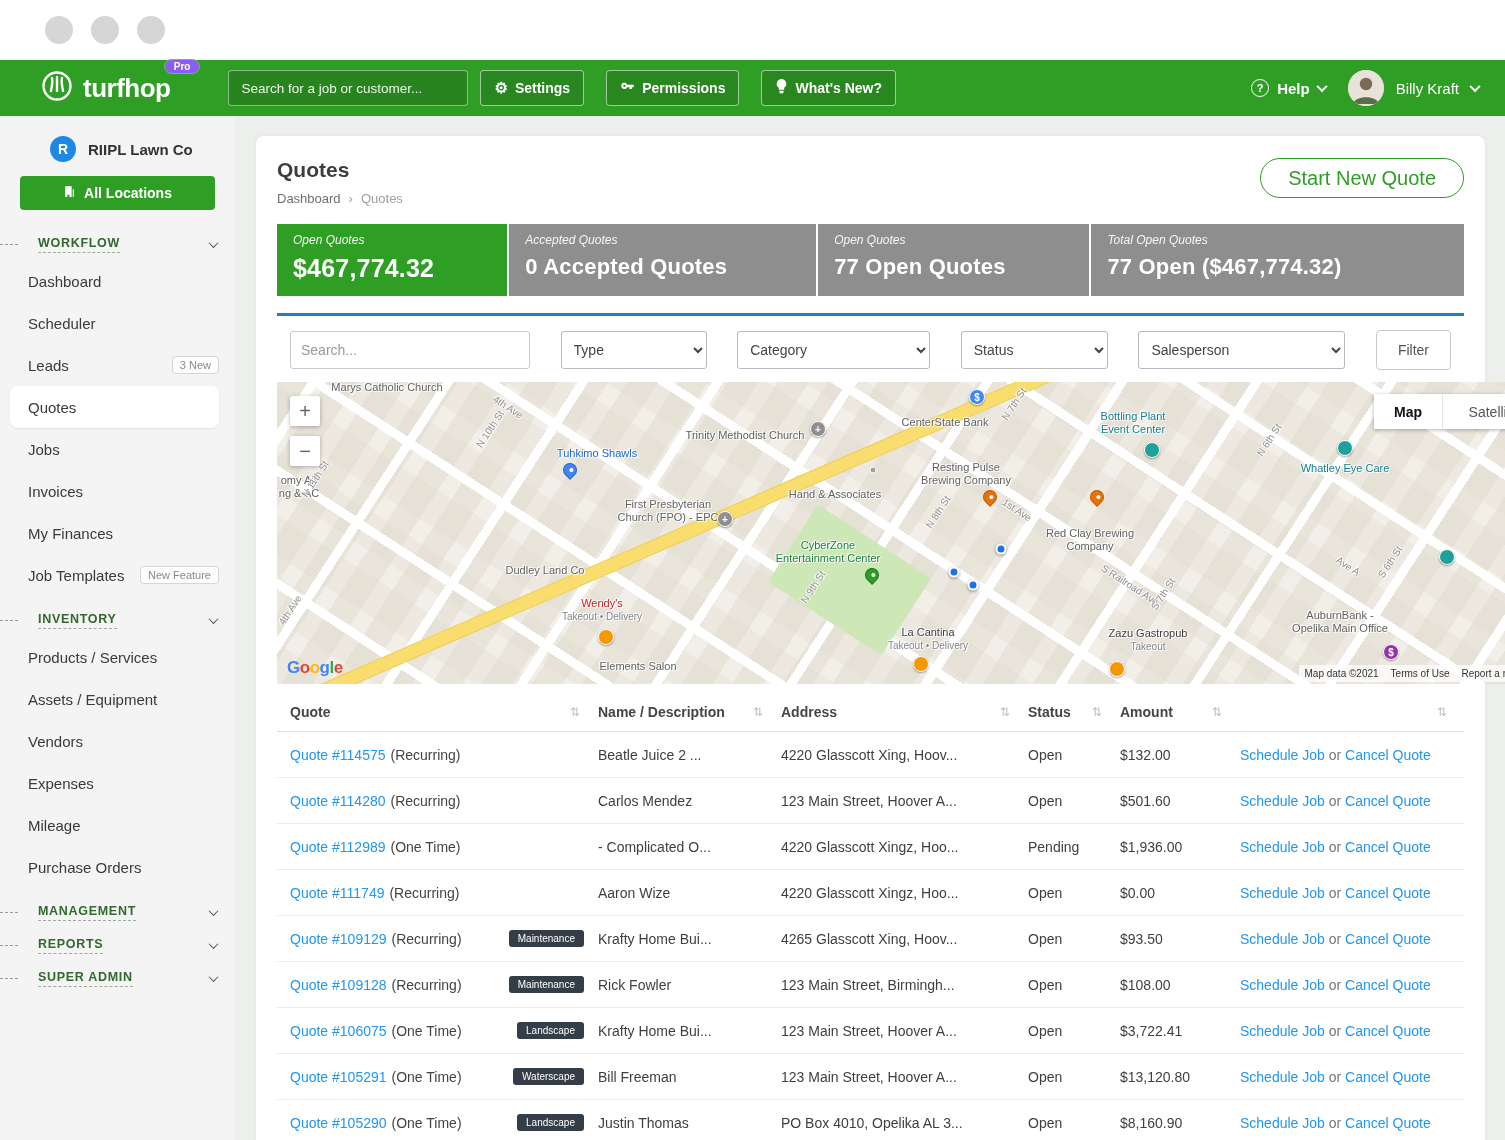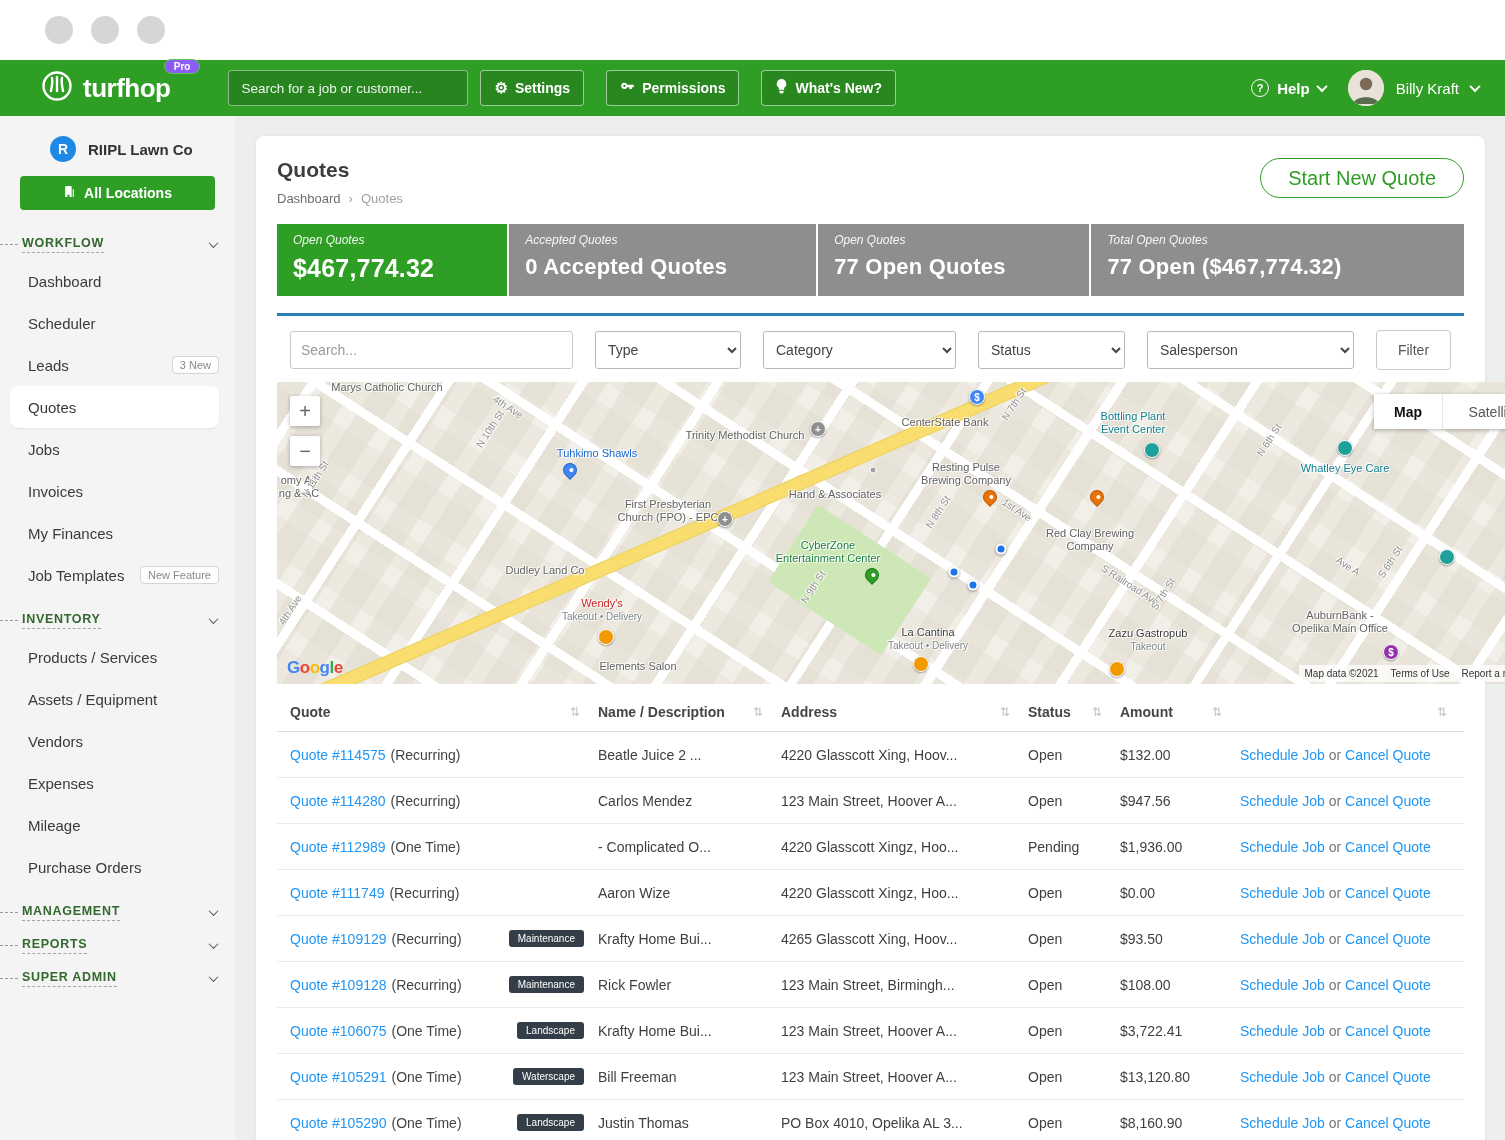--- a/index.html
+++ b/index.html
@@ -44,21 +44,21 @@
   .company-icon { width:26px; height:26px; border-radius:50%; background:#1e88e5; color:#fff; font-weight:bold;
                   font-size:14px; display:flex; align-items:center; justify-content:center; }
   .company-name { font-size:15px; color:#333; font-weight:bold; }
   .all-loc-btn { margin:14px 20px 0 20px; height:34px; width:195px; background:#2f9e24; color:#fff;
                  border:none; border-radius:4px; font-size:14px; font-weight:bold; display:flex;
                  align-items:center; justify-content:center; gap:8px; cursor:pointer;
                  font-family:"Liberation Sans", sans-serif; }
   .sb-sections { margin-top:26px; }
   .sb-sec { display:flex; align-items:center; margin:16px 0 7px 0; }
   .sb-dash { width:18px; border-top:1px dashed #9a9a9a; }
-  .sb-sec-label { margin-left:4px; font-size:12.5px; font-weight:bold; letter-spacing:0.7px; color:#33682e;
+  .sb-sec-label { margin-left:20px; font-size:12.5px; font-weight:bold; letter-spacing:0.7px; color:#33682e;
                   border-bottom:1px dashed #9cae9a; padding-bottom:2px; }
   .sb-chev { margin-left:auto; margin-right:18px; width:7px; height:7px; border-width:1.5px; color:#555; }
   .sb-item { height:42px; display:flex; align-items:center; padding-left:28px; font-size:15px; color:#3a3a3a; cursor:pointer; }
   .sb-item.active { background:#fff; border-radius:8px; margin:0 16px 0 10px; padding-left:18px;
                     box-shadow:0 1px 2px rgba(0,0,0,0.08); }
   .sb-badge { margin-left:auto; margin-right:16px; font-size:11px; color:#8a8a8a; background:#fdfdfd;
               border:1px solid #d5d5d5; border-radius:4px; padding:2px 7px; white-space:nowrap; }
 
   
   .main { flex:1; background:#edefed; padding:20px 20px 0 21px; overflow:hidden; }
@@ -75,21 +75,21 @@
   
   .stats { margin-top:18px; display:flex; gap:2px; height:72px; }
   .stat-seg { color:#fff; padding:9px 16px 10px; display:flex; flex-direction:column; }
   .stat-label { font-style:italic; font-size:12px; opacity:0.93; }
   .stat-value { margin-top:7px; font-size:22px; font-weight:bold; letter-spacing:0.2px; }
   .stat-value.big { font-size:25px; }
   .divider { margin-top:17px; height:3px; background:#2b7fb8; }
 
   
   .filters { margin-top:14px; display:flex; align-items:center; justify-content:space-between; padding:0 13px; }
-  .f-search { width:283px; height:38px; border:1px solid #c9c9c9; border-radius:3px; padding:0 10px;
+  .f-search { width:240px; height:38px; border:1px solid #c9c9c9; border-radius:3px; padding:0 10px;
               font-size:14px; color:#444; outline:none; font-family:"Liberation Sans", sans-serif; }
   .f-search::placeholder { color:#9a9a9a; }
   .f-sel { height:38px; border:1px solid #b9b9b9; border-radius:3px; background:#fff; color:#444;
            font-size:14px; padding:0 8px; font-family:"Liberation Sans", sans-serif; }
   .sel-type { width:146px; } .sel-category { width:193px; } .sel-status { width:147px; } .sel-sales { width:207px; }
   .f-btn { width:75px; height:40px; border:1px solid #c9c9c9; border-radius:4px; background:#fff; color:#555;
            font-size:14px; cursor:pointer; font-family:"Liberation Sans", sans-serif; }
 
   
   .map { position:relative; margin-top:12px; width:1277px; height:302px; overflow:hidden; background:#f2efe7; }
@@ -482,21 +482,21 @@
               <div><a class="act-link" href="#">Schedule Job</a><span class="act-or"> or </span><a class="act-link" href="#">Cancel Quote</a></div>
             </div>
             <div class="t-row">
               <div class="quote-cell">
                 <a class="q-link" href="#">Quote #114280</a>
                 <span class="q-type">(Recurring)</span>
               </div>
               <div>Carlos Mendez</div>
               <div>123 Main Street, Hoover A...</div>
               <div>Open</div>
-              <div>$947.56</div>
+              <div>$501.60</div>
               <div><a class="act-link" href="#">Schedule Job</a><span class="act-or"> or </span><a class="act-link" href="#">Cancel Quote</a></div>
             </div>
             <div class="t-row">
               <div class="quote-cell">
                 <a class="q-link" href="#">Quote #112989</a>
                 <span class="q-type">(One Time)</span>
               </div>
               <div>- Complicated O...</div>
               <div>4220 Glasscott Xingz, Hoo...</div>
               <div>Pending</div>

